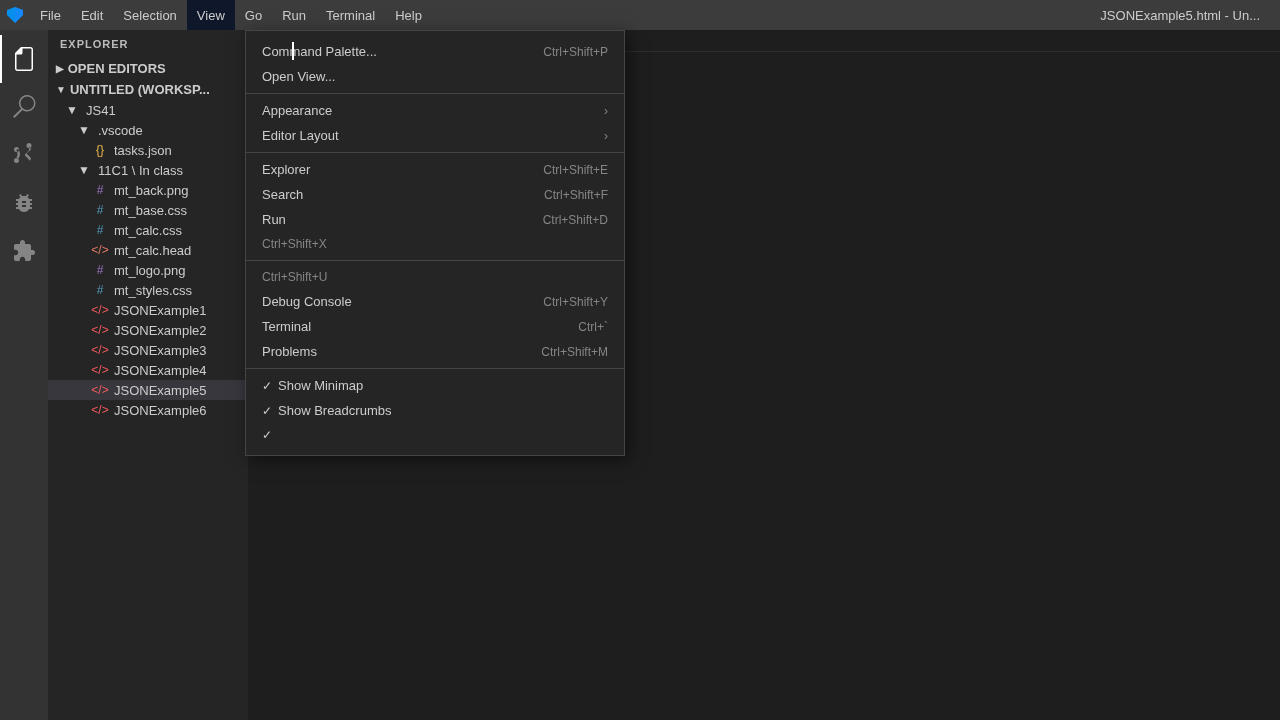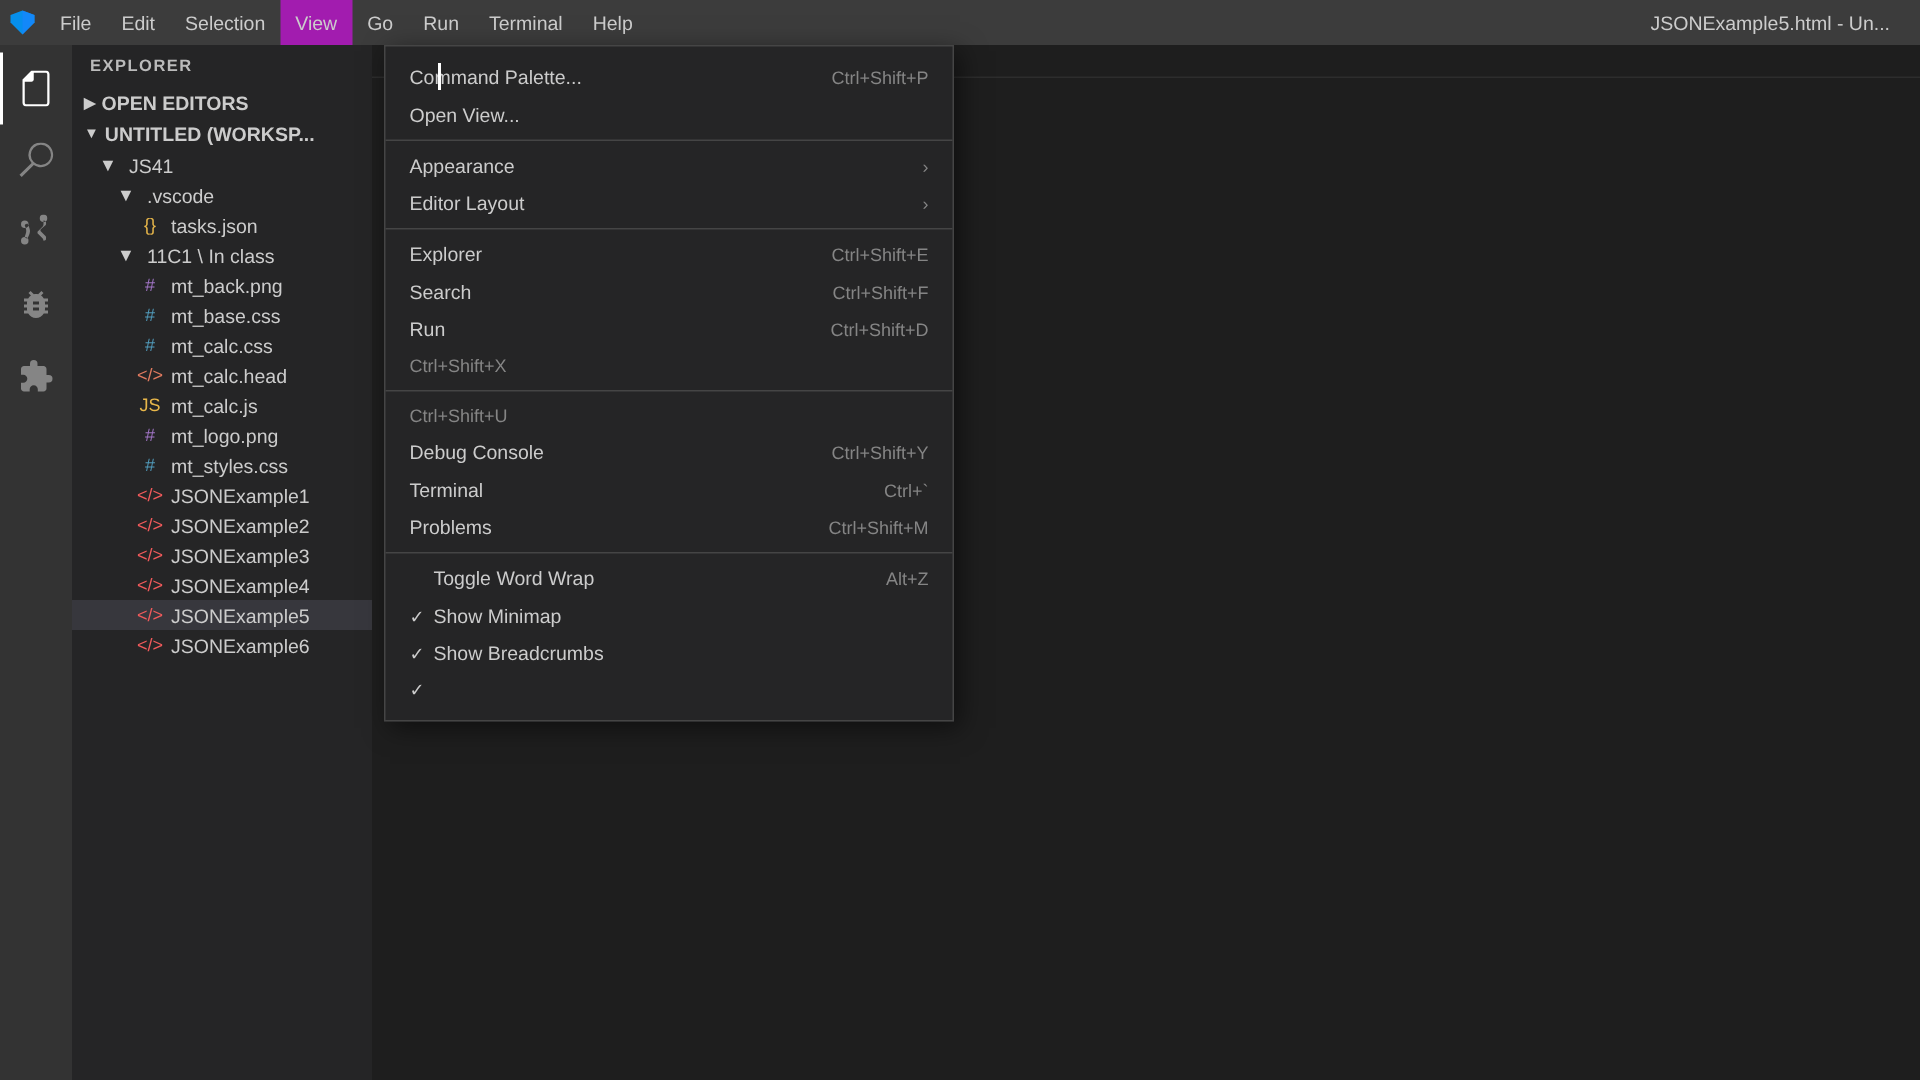--- a/index.html
+++ b/index.html
@@ -38,21 +38,21 @@
     .menu-item {
       padding: 0 10px;
       height: 100%;
       display: flex;
       align-items: center;
       color: #cccccc;
       cursor: pointer;
       font-size: 13px;
     }
     .menu-item:hover, .menu-item.active {
-      background: #a21caf;
+      background: #0f172a;
     }
     .title-bar-title {
       position: absolute;
       right: 20px;
       color: #cccccc;
       font-size: 13px;
     }
 
     
     .main-layout {
@@ -183,21 +183,21 @@
     .text-content { color: #d4d4d4; }
     .keyword { color: #569cd6; }
     .variable { color: #9cdcfe; }
     .string { color: #ce9178; }
     .operator { color: #d4d4d4; }
     .function-call { color: #dcdcaa; }
     .property { color: #9cdcfe; }
     .dropdown-menu {
       position: absolute;
       top: 30px;
-      left: 256px;
+      left: 245px;
       width: 380px;
       background: #252526;
       border: 1px solid #454545;
       box-shadow: 4px 4px 16px rgba(0,0,0,0.5);
       z-index: 20;
       padding: 4px 0;
     }
     .menu-section {
       border-bottom: 1px solid #454545;
       padding: 4px 0;
@@ -328,24 +328,20 @@
       <span class="item-icon file-icon-css">#</span>
       <span>mt_base.css</span>
     </div>
     <div class="sidebar-item" style="padding-left:44px;">
       <span class="item-icon file-icon-css">#</span>
       <span>mt_calc.css</span>
     </div>
     <div class="sidebar-item" style="padding-left:44px;">
       <span class="item-icon file-icon-html">&lt;/&gt;</span>
       <span>mt_calc.head</span>
-    </div>
-    <div class="sidebar-item" style="padding-left:44px;">
-      <span class="item-icon file-icon-js">JS</span>
-      <span>mt_calc.js</span>
     </div>
     <div class="sidebar-item" style="padding-left:44px;">
       <span class="item-icon file-icon-png">#</span>
       <span>mt_logo.png</span>
     </div>
     <div class="sidebar-item" style="padding-left:44px;">
       <span class="item-icon file-icon-css">#</span>
       <span>mt_styles.css</span>
     </div>
     <div class="sidebar-item" style="padding-left:44px;">
@@ -469,25 +465,20 @@
       <span class="shortcut">Ctrl+`</span>
     </div>
     <div class="dropdown-item">
       <span class="item-label">Problems</span>
       <span class="shortcut">Ctrl+Shift+M</span>
     </div>
   </div>
 
   <div class="menu-section">
     <div class="dropdown-item">
-      <span class="checkmark">&nbsp;</span>
-      <span class="item-label">Toggle Word Wrap</span>
-      <span class="shortcut">Alt+Z</span>
-    </div>
-    <div class="dropdown-item">
       <span class="checkmark">✓</span>
       <span class="item-label">Show Minimap</span>
     </div>
     <div class="dropdown-item">
       <span class="checkmark">✓</span>
       <span class="item-label">Show Breadcrumbs</span>
     </div>
     <div class="dropdown-item">
       <span class="checkmark">✓</span>
     </div>

